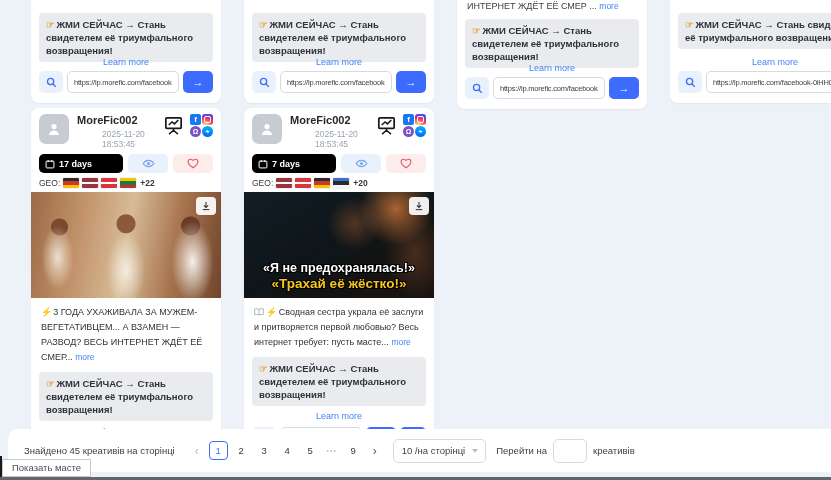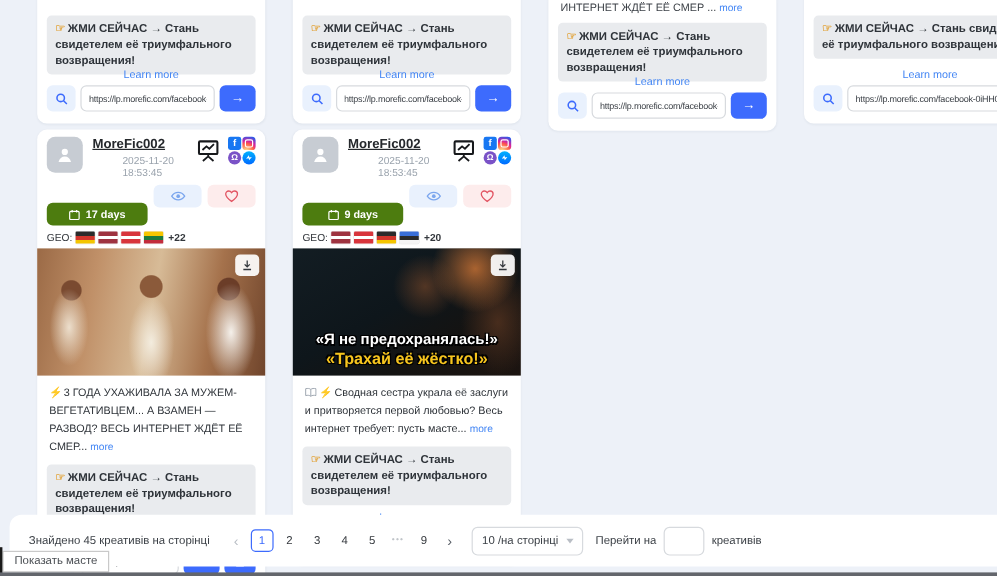--- a/index.html
+++ b/index.html
@@ -32,37 +32,37 @@
   .dlbtn{width:26px;flex:0 0 26px;}
   .goarrow{font-size:11px;line-height:1;color:#fff;}
 
   
   .main-card{position:absolute;left:0;right:0;top:103px;background:#fff;border-radius:8px;
              box-shadow:0 1px 2px rgba(15,30,60,.05);padding-bottom:6px;}
   .profile{display:flex;padding:6px 8px 0 8px;align-items:flex-start;}
   .avatar{width:30px;height:30px;border-radius:7px;background:#c7ccd3;flex:0 0 30px;
           display:flex;align-items:center;justify-content:center;}
   .pinfo{margin-left:8px;flex:1;min-width:0;}
-  .pname{font-size:11px;font-weight:bold;color:#25282c;line-height:13px;text-decoration:underline;}
+  .pname{font-size:11px;font-weight:bold;color:#25282c;line-height:13px;}
   .pdate{font-size:8.5px;color:#9aa3ad;margin-top:2px;margin-left:25px;}
   .picons{display:flex;gap:5px;align-items:flex-start;}
   .socgrid{display:grid;grid-template-columns:11px 11px;grid-gap:1px;}
   .soc{width:11px;height:11px;font-size:8px;line-height:11px;font-weight:bold;text-align:center;color:#fff;}
   .soc.fb{background:#1877f2;border-radius:2px;}
   .soc.ig{border-radius:3px;position:relative;
      background:radial-gradient(circle at 30% 110%,#fdf497 0%,#fd5949 45%,#d6249f 60%,#285aeb 90%);}
   .soc.ig::after{content:"";position:absolute;inset:2px;border:1px solid #fff;border-radius:2px;}
   .soc.an{background:#7a52c7;border-radius:50%;font-size:7px;}
   .soc.ms{border-radius:50%;background:linear-gradient(180deg,#00b2ff,#006aff);position:relative;}
   .soc.ms::after{content:"";position:absolute;inset:2.5px;background:#fff;
      clip-path:polygon(10% 62%,48% 15%,55% 45%,90% 38%,52% 85%,45% 55%);}
   .btnrow{display:flex;gap:5px;padding:5px 8px 0 8px;}
-  .days{flex:1.8;height:19px;background:#4d7c0f;border:none;border-radius:5px;color:#fff;
-        font-size:9px;font-weight:bold;display:flex;align-items:center;justify-content:center;gap:4px;
-        cursor:pointer;font-family:"Liberation Sans",sans-serif;margin-top:15px;}
+  .days{flex:1.8;height:19px;background:#000000;border:none;border-radius:5px;color:#fff;
+        font-size:9px;font-weight:bold;display:flex;align-items:center;gap:4px;
+        cursor:pointer;font-family:"Liberation Sans",sans-serif;}
   .eyebtn{flex:1;height:19px;background:#e9f1fd;border:none;border-radius:5px;cursor:pointer;
         display:flex;align-items:center;justify-content:center;padding:0;}
   .heartbtn{flex:1;height:19px;background:#fdecec;border:none;border-radius:5px;cursor:pointer;
         display:flex;align-items:center;justify-content:center;padding:0;}
   .georow{display:flex;align-items:center;gap:3px;padding:5px 8px 0 8px;font-size:8.5px;color:#33373c;}
   .geo-extra{margin-left:1px;font-weight:bold;color:#33373c;}
   .flag{width:16px;height:10px;border-radius:1px;box-shadow:0 0 0 .5px rgba(0,0,0,.12);display:inline-block;}
   .f-germany{background:linear-gradient(180deg,#2b2b2b 0 33%,#d2352c 33% 66%,#f4c500 66%);}
   .f-latvia{background:linear-gradient(180deg,#9e3340 0 40%,#fff 40% 60%,#9e3340 60%);}
   .f-austria{background:linear-gradient(180deg,#d8353c 0 36%,#fff 36% 64%,#d8353c 64%);}
@@ -284,21 +284,21 @@
           </div>
         </div>
       </div>
       <div class="btnrow">
         <button class="days">
             <svg width="10" height="10" viewBox="0 0 14 14">
               <rect x="1.5" y="3" width="11" height="9.5" rx="1.2" fill="none" stroke="#fff" stroke-width="1.4"></rect>
               <line x1="4.4" y1="1.4" x2="4.4" y2="4.4" stroke="#fff" stroke-width="1.4"></line>
               <line x1="9.6" y1="1.4" x2="9.6" y2="4.4" stroke="#fff" stroke-width="1.4"></line>
             </svg>
-            <span>9 days</span>
+            <span>7 days</span>
           </button>
         <button class="eyebtn">
             <svg width="13" height="9" viewBox="0 0 14 10">
               <path d="M1 5c3-4.6 9-4.6 12 0c-3 4.6-9 4.6-12 0z" fill="none" stroke="#7ba6ee" stroke-width="1.2"></path>
               <circle cx="7" cy="5" r="1.7" fill="#7ba6ee"></circle>
             </svg>
           </button>
         <button class="heartbtn">
             <svg width="12" height="11" viewBox="0 0 14 13">
               <path d="M7 11.6C3.2 9 1.2 6.7 1.2 4.4c0-1.7 1.3-3 3-3c1.1 0 2.1.6 2.8 1.6c.7-1 1.7-1.6 2.8-1.6c1.7 0 3 1.3 3 3c0 2.3-2 4.6-5.8 7.2z" fill="none" stroke="#e25563" stroke-width="1.3"></path>

